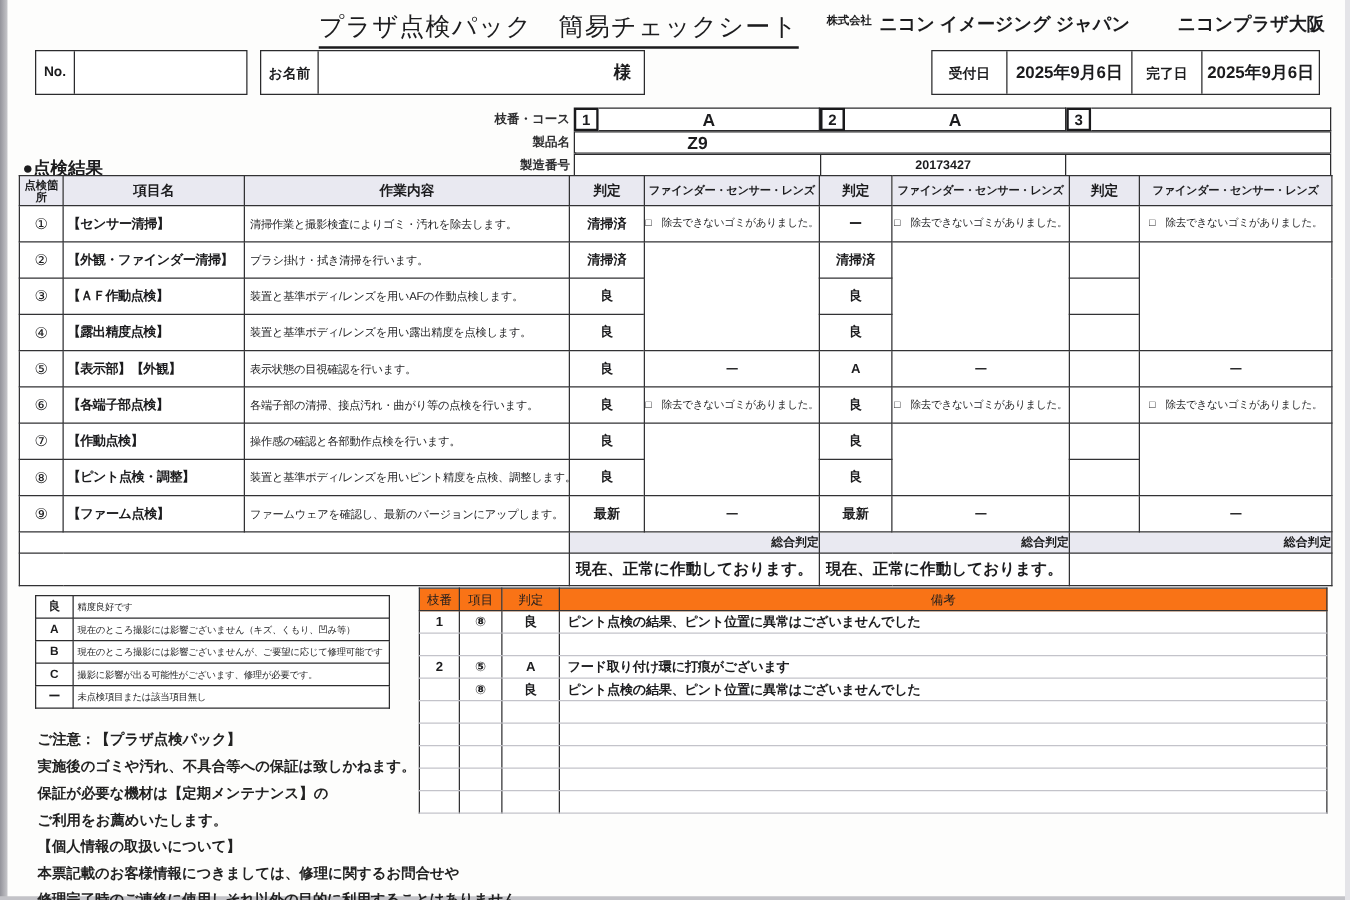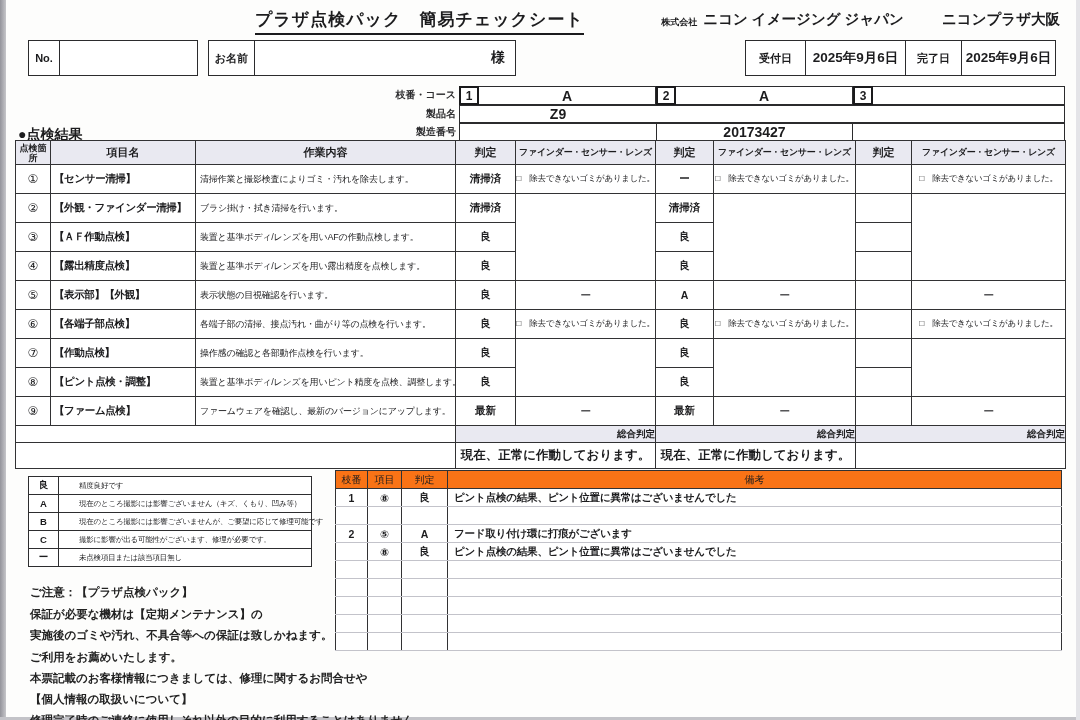--- a/index.html
+++ b/index.html
@@ -5,24 +5,24 @@
   * { margin:0; padding:0; box-sizing:border-box; }
   html,body { width:1080px; height:720px; }
   body { font-family:"Liberation Sans","DejaVu Sans",sans-serif; color:#1c1c1e; background:#fdfdfc; overflow:hidden; }
   #page { position:relative; width:1080px; height:720px; background:#fdfdfc; }
 
   .edge-left { position:absolute; left:0; top:0; width:6px; height:720px;
     background:linear-gradient(to right,#94949b,#c6c6ca); }
   .edge-bottom { position:absolute; left:0; bottom:0; width:1080px; height:3px; background:#c3c3c8; }
   .edge-right { position:absolute; right:0; top:0; width:4px; height:720px; background:#e4e4e8; }
 
-  .title { position:absolute; left:255px; top:8px; font-size:17px; font-weight:700;
+  .title { position:absolute; left:255px; top:8px; font-size:20px; font-weight:400;
     border-bottom:2.2px solid #1b1b1d; padding-bottom:2px; letter-spacing:1px; }
   .company { position:absolute; left:540px; top:10px; width:520px; display:flex;
-    justify-content:flex-end; align-items:flex-end; gap:6px; }
+    justify-content:flex-end; align-items:flex-start; gap:6px; }
   .company .prefix { font-size:9px; font-weight:700; }
   .company .name { font-size:14.5px; font-weight:700; }
   .company .branch { font-size:14.5px; font-weight:700; margin-left:32px; }
 
   .fieldbox { position:absolute; display:flex; border:1.6px solid #2b2b2d; background:#fff; }
   .fieldbox .lbl { display:flex; align-items:center; justify-content:center;
     border-right:1.4px solid #2b2b2d; font-size:11px; font-weight:600; }
   .fieldbox .val { display:flex; align-items:center; }
 
   .eq-label { position:absolute; left:330px; width:126px; text-align:right;
@@ -57,21 +57,21 @@
   tr.ov-h { height:17px; }
   tr.ov-v { height:26px; }
   td.blank { border:none; background:transparent; }
   td.ovlbl { background:#e9e9f1; text-align:right; font-size:9.5px; font-weight:600; }
   td.ovval { text-align:center; font-size:12.5px; font-weight:600; }
 
   table.legend { position:absolute; left:28px; top:476px; width:284px;
     border-collapse:collapse; table-layout:fixed; background:#fff; }
   table.legend td { border:1.2px solid #2d2d2f; height:18px; }
   td.lg-code { text-align:center; font-size:9.5px; font-weight:600; }
-  td.lg-desc { font-size:7.5px; padding:0 20px; white-space:nowrap; letter-spacing:-0.2px;margin-top:14px; }
+  td.lg-desc { font-size:7.5px; padding:0 3px; white-space:nowrap; letter-spacing:-0.2px;margin-top:14px; }
 
   table.remarks { position:absolute; left:335px; top:470px; width:727px;
     border-collapse:collapse; table-layout:fixed; background:#fff; border:1.8px solid #2b2b2d; }
   table.remarks th { background:#f97316; border:1.2px solid #323234; font-size:10px; font-weight:400; height:18px; }
   table.remarks td { border-left:1.2px solid #323234; border-right:1.2px solid #323234;
     border-top:1px solid #c3c3ca; border-bottom:1px solid #c3c3ca; height:18px; }
   td.rm-c { text-align:center; font-size:10.5px; font-weight:600; }
   td.rm-note { font-size:10.5px; font-weight:600; padding:0 6px; letter-spacing:-0.2px; white-space:nowrap; }
 
   .notes { position:absolute; left:30px; width:430px; }
@@ -133,21 +133,21 @@
   </div>
 
   <div class="eq-row" style="top:105px; height:18px;flex-direction:column;">
     <div class="eq-cell" style="width:196px; font-size:14px;">Z9</div>
     <div class="eq-cell" style="width:196px; font-size:14px;">Z 24-120/4 S</div>
     <div class="eq-cell" style="flex:1; font-size:14px;"></div>
   </div>
 
   <div class="eq-row" style="top:123px; height:18px;">
     <div class="eq-cell" style="width:196px; font-size:13px;"></div>
-    <div class="eq-cell" style="width:196px; font-size:14px;">20173427</div>
+    <div class="eq-cell" style="width:196px; font-size:10px;">20173427</div>
     <div class="eq-cell" style="flex:1; font-size:13px;"></div>
   </div>
 
   <div class="section-title">●点検結果</div>
 
   <table class="insp">
     <colgroup>
       <col style="width:35px">
         <col style="width:145px">
         <col style="width:260px">
@@ -370,23 +370,23 @@
       <td class="rm-c"></td>
       <td class="rm-c"></td>
       <td class="rm-c"></td>
       <td class="rm-note"></td>
     </tr>
   </tbody>
     </table>
 
   <div class="notes notes-caution">
     <div>ご注意：【プラザ点検パック】</div>
+    <div>実施後のゴミや汚れ、不具合等への保証は致しかねます。</div>
     <div>保証が必要な機材は【定期メンテナンス】の</div>
-    <div>実施後のゴミや汚れ、不具合等への保証は致しかねます。</div>
     <div>ご利用をお薦めいたします。</div>
   </div>
 
   <div class="notes notes-privacy">
+    <div>【個人情報の取扱いについて】</div>
     <div>本票記載のお客様情報につきましては、修理に関するお問合せや</div>
-    <div>【個人情報の取扱いについて】</div>
     <div>修理完了時のご連絡に使用しそれ以外の目的に利用することはありません。</div>
   </div>
 </div>
 
 </body></html>

